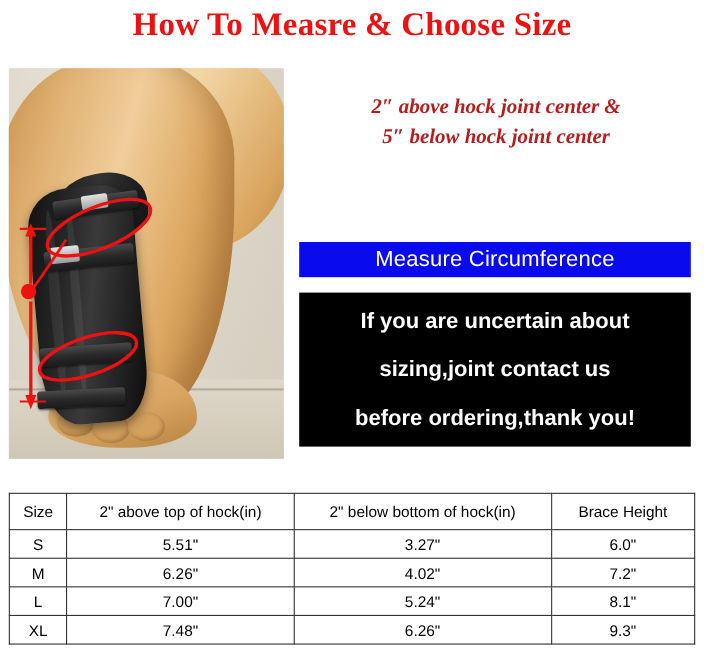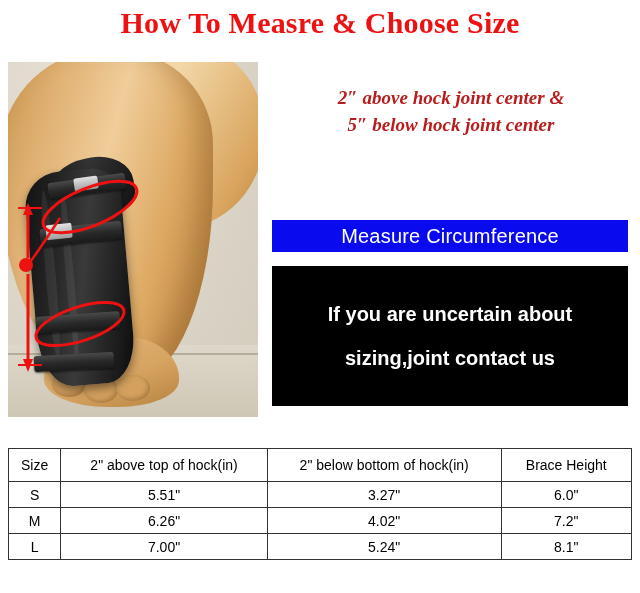--- a/index.html
+++ b/index.html
@@ -294,20 +294,21 @@
     <div>5″ below hock joint center</div>
   </div>
 
   <div class="measure-band">
     <span>Measure Circumference</span>
   </div>
 
   <div class="black-box">
     <p>If you are uncertain about</p>
     <p>sizing,joint contact us</p>
+    <p>before ordering,thank you!</p>
   </div>
 
   <table class="size-table">
     <thead>
       <tr>
         <th class="col-size">Size</th>
         <th class="col-above">2" above top of hock(in)</th>
         <th class="col-below">2" below bottom of hock(in)</th>
         <th class="col-height">Brace Height</th>
       </tr>
@@ -324,16 +325,22 @@
         <td>6.26"</td>
         <td>4.02"</td>
         <td>7.2"</td>
       </tr>
       <tr>
         <td>L</td>
         <td>7.00"</td>
         <td>5.24"</td>
         <td>8.1"</td>
       </tr>
+      <tr>
+        <td>XL</td>
+        <td>7.48"</td>
+        <td>6.26"</td>
+        <td>9.3"</td>
+      </tr>
     </tbody>
   </table>
 
 </div>
 
 </body></html>

